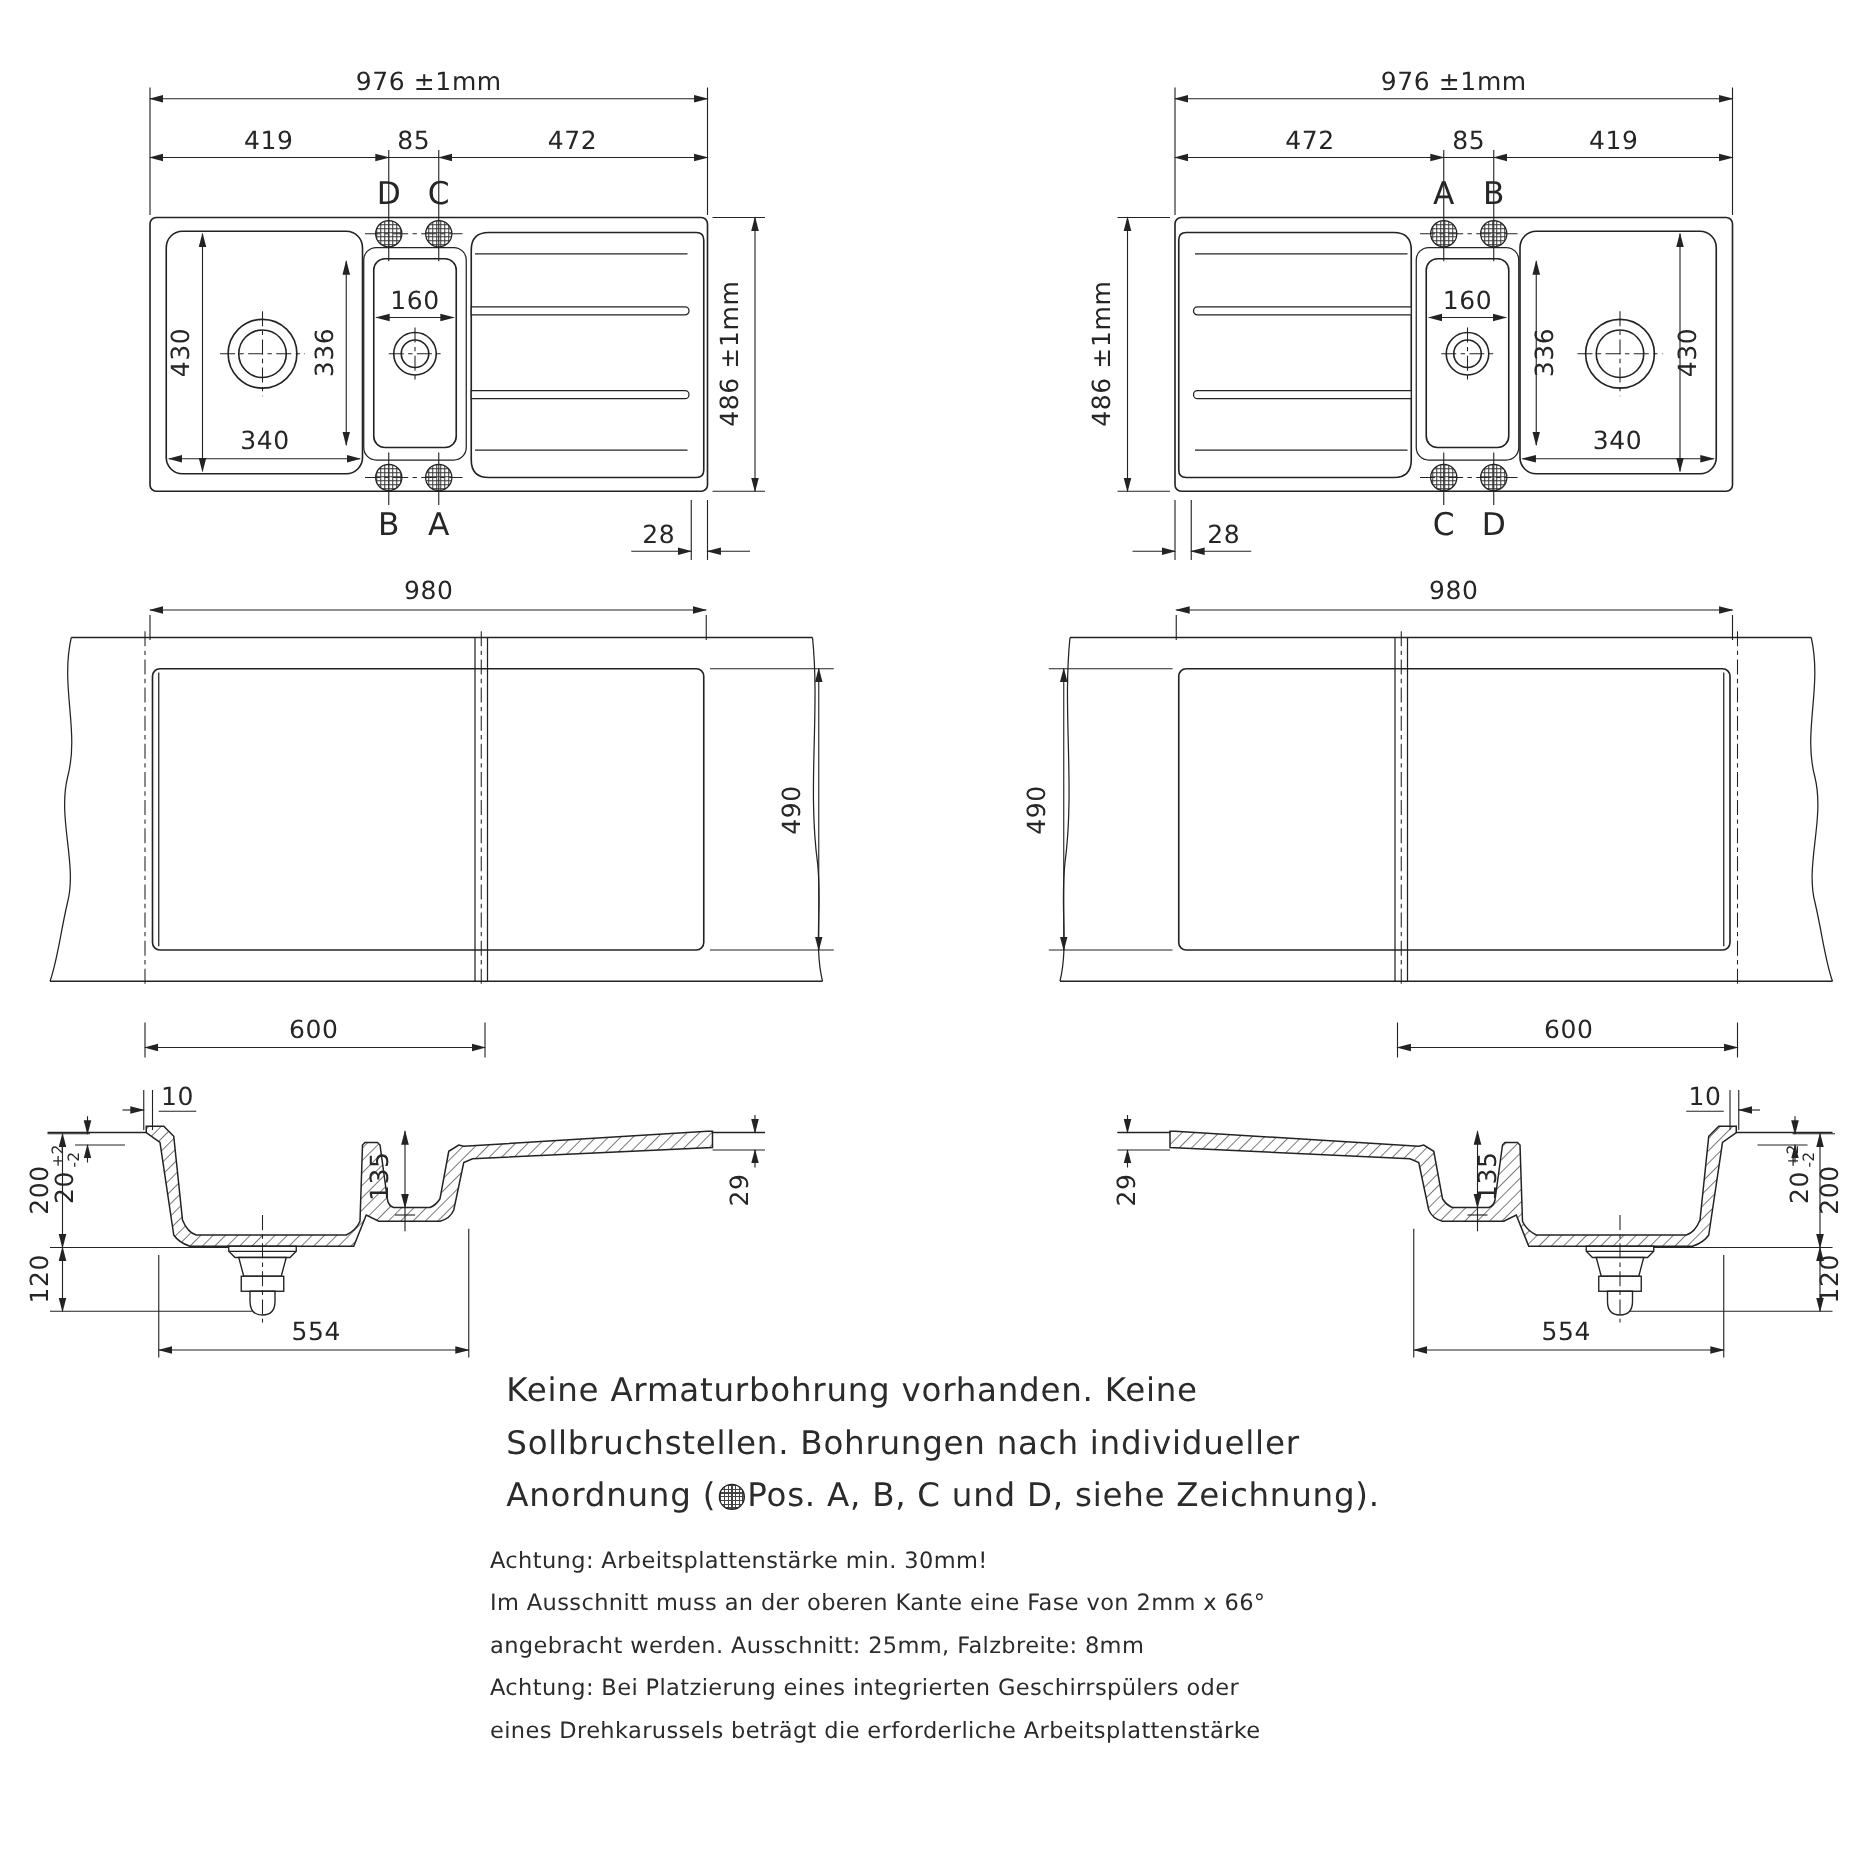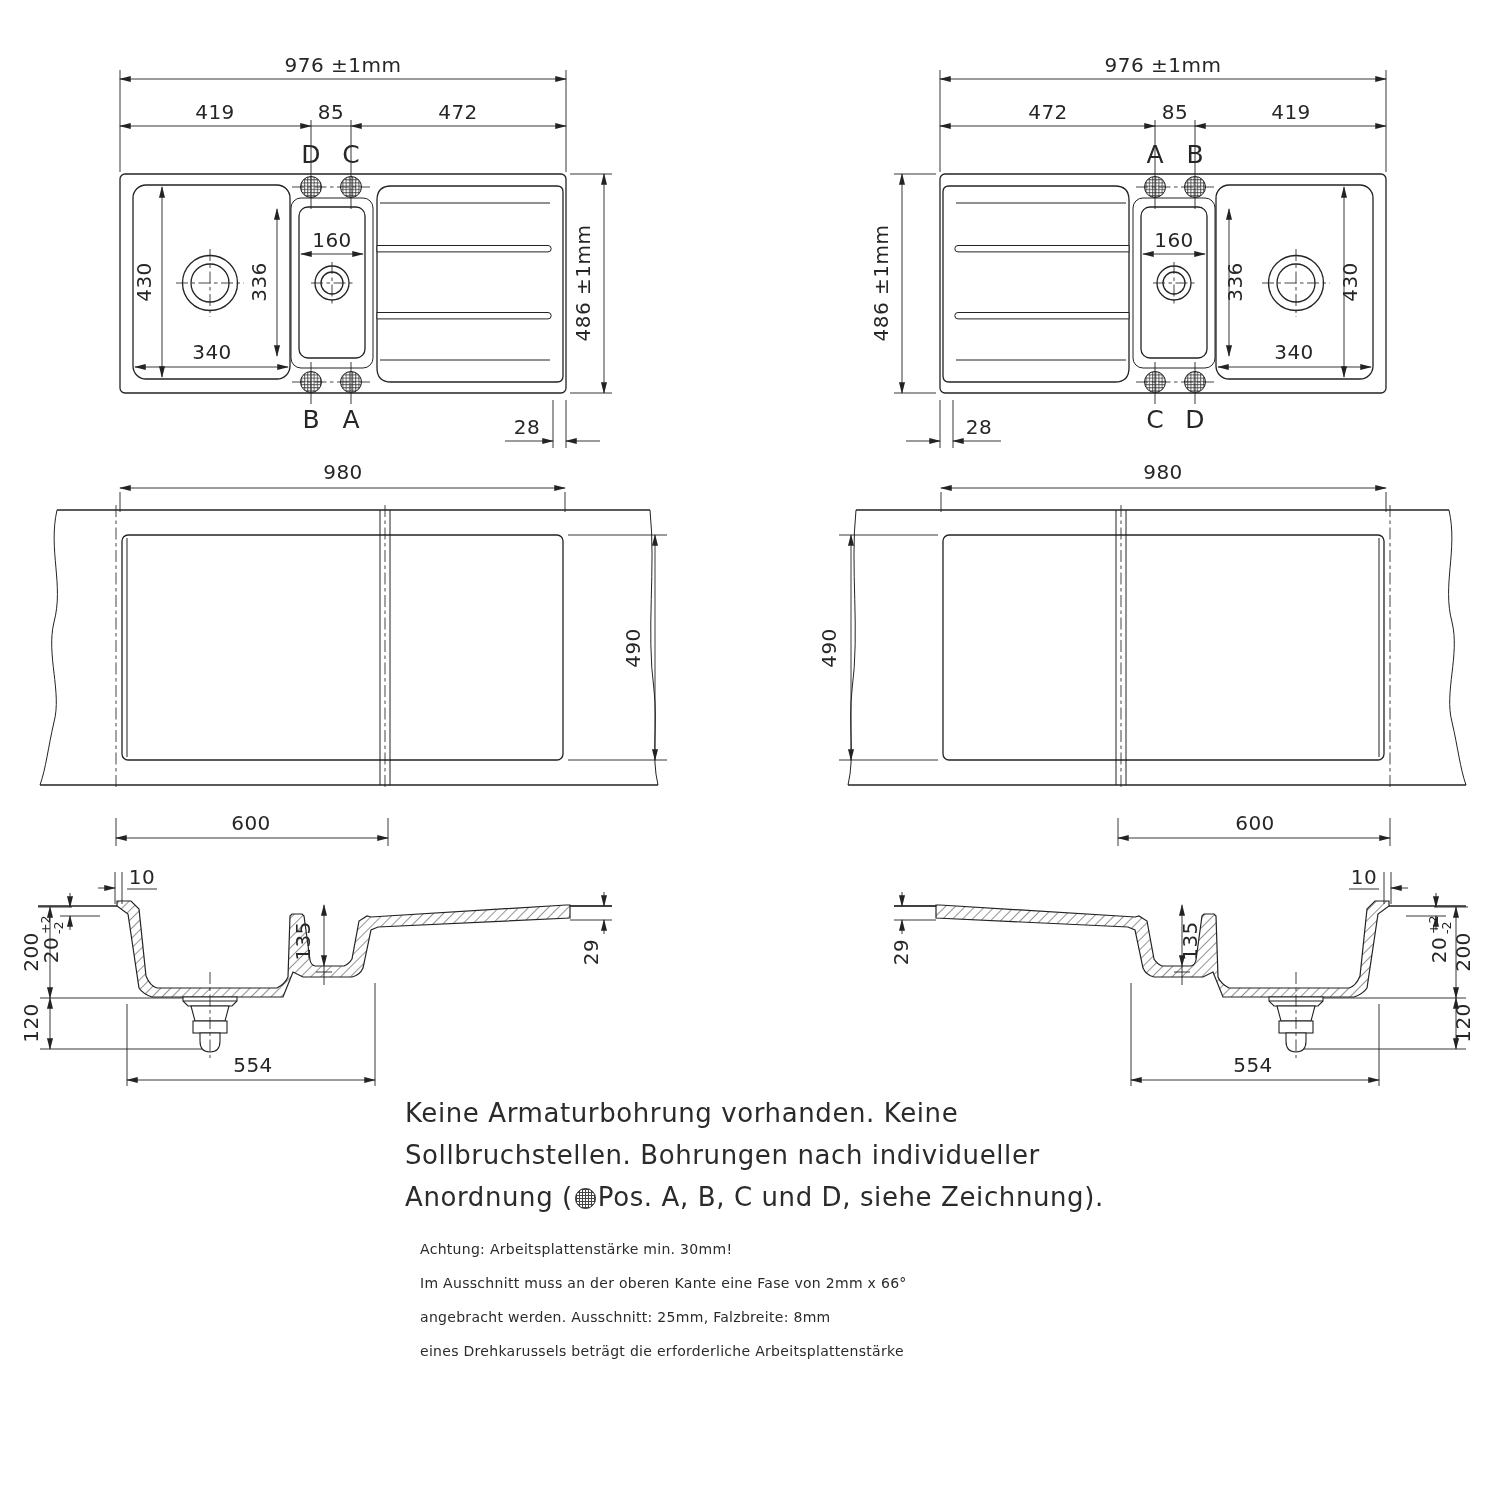--- a/index.html
+++ b/index.html
@@ -15,21 +15,21 @@
   .wf {fill:#ffffff;stroke:#232323;stroke-width:1.1;}            
   .gr {fill:#ffffff;stroke:#232323;stroke-width:1.0;}            
   .hole{fill:url(#xh);stroke:#232323;stroke-width:1.0;}
   text{fill:#262626;}
   .d  {font-size:20px;text-anchor:middle;letter-spacing:0.5px;}
   .lab{font-size:25px;text-anchor:middle;}
   .tol{font-size:12.5px;text-anchor:start;letter-spacing:0;}
   
   .notes-big{position:absolute;left:405px;top:1092px;width:760px;font-size:26px;
              line-height:42px;letter-spacing:0.6px;color:#2b2b2b;white-space:nowrap;}
-  .notes-small{position:absolute;left:420px;top:1232px;width:760px;font-size:14px;
+  .notes-small{position:absolute;left:392px;top:1232px;width:760px;font-size:18px;
              line-height:34px;letter-spacing:0.3px;color:#2b2b2b;white-space:nowrap;}
   .hatch-dot{display:inline-block;width:19px;height:19px;border:1.5px solid #232323;border-radius:50%;
              vertical-align:-3px;margin:0 2px 0 2px;
              background:repeating-linear-gradient(0deg,#444 0 1px,transparent 1px 3px),
                         repeating-linear-gradient(90deg,#444 0 1px,transparent 1px 3px);}
 </style>
 </head>
 <body>
 
 <div class="canvas">
@@ -339,16 +339,17 @@
 
 <div class="notes-big">
   <div>Keine Armaturbohrung vorhanden. Keine</div>
   <div>Sollbruchstellen. Bohrungen nach individueller</div>
   <div><span>Anordnung (</span><span class="hatch-dot"></span><span>Pos. A, B, C und D, siehe Zeichnung).</span></div>
 </div>
 <div class="notes-small">
   <div>Achtung: Arbeitsplattenstärke min. 30mm!</div>
   <div>Im Ausschnitt muss an der oberen Kante eine Fase von 2mm x 66°</div>
   <div>angebracht werden. Ausschnitt: 25mm, Falzbreite: 8mm</div>
+  <div>Achtung: Bei Platzierung eines integrierten Geschirrspülers oder</div>
   <div>eines Drehkarussels beträgt die erforderliche Arbeitsplattenstärke</div>
 </div>
 
 </div>
 
 </body></html>

